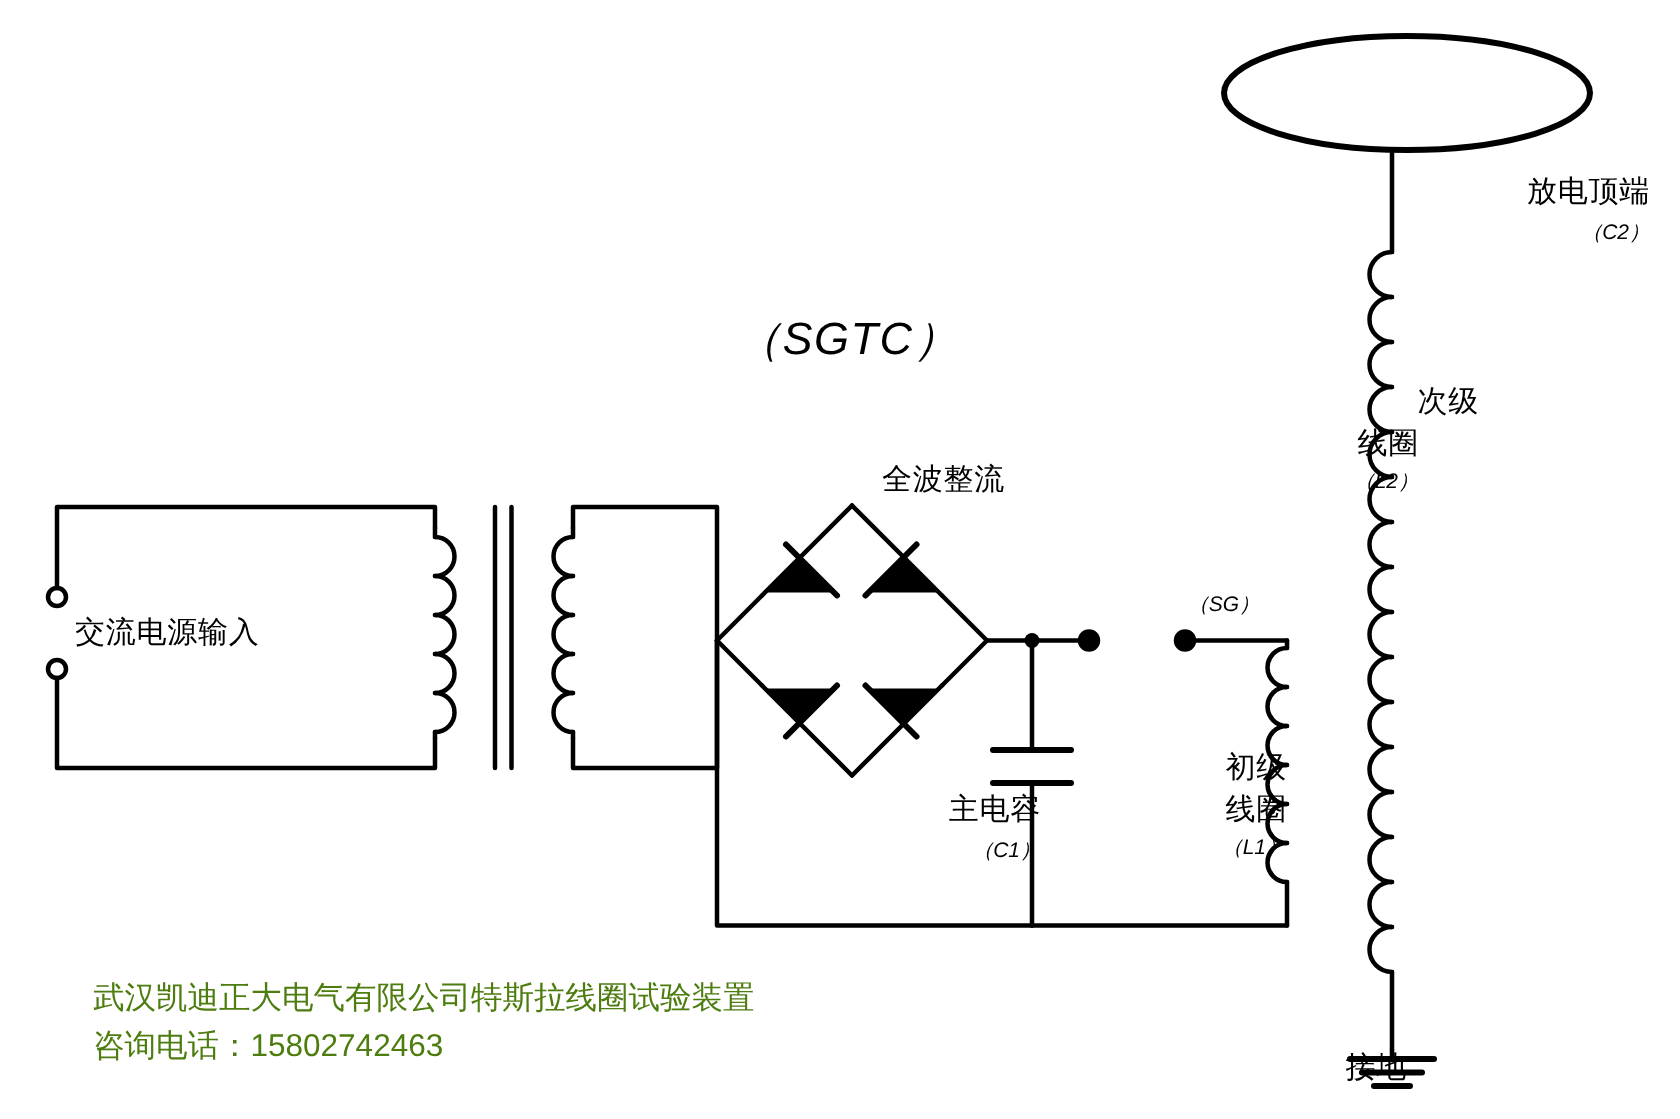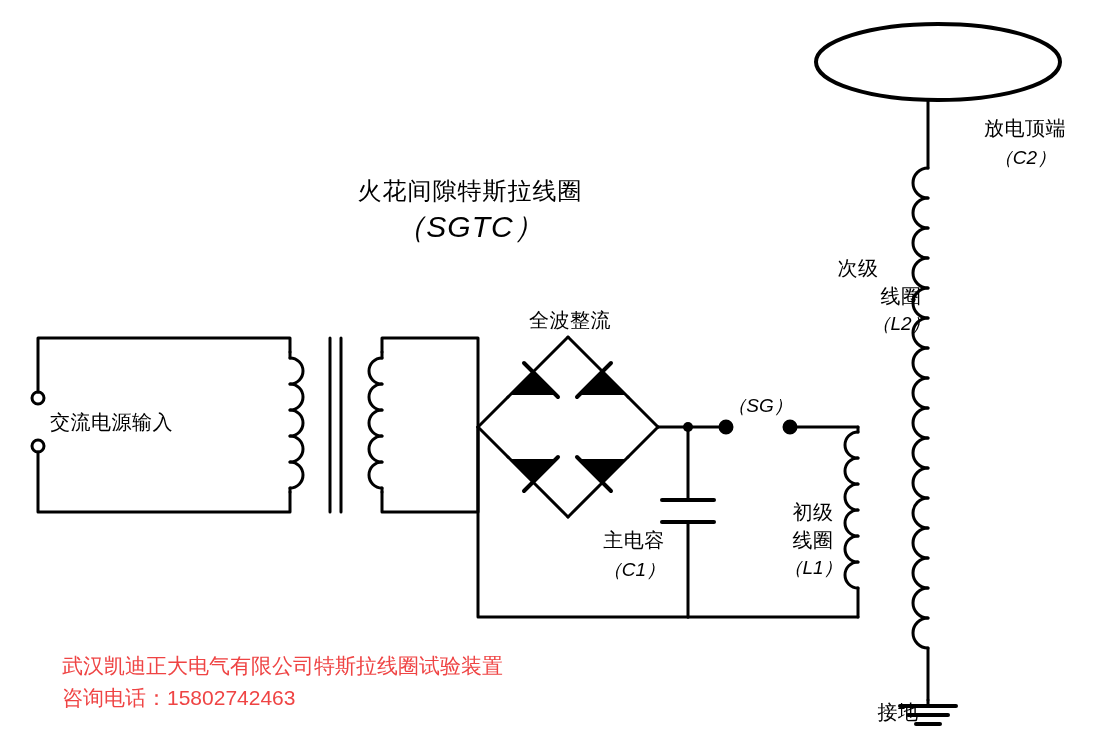--- a/index.html
+++ b/index.html
@@ -24,40 +24,40 @@
     width: 1120px;
     height: 746px;
   }
   .lbl {
     position: absolute;
     color: #000000;
     font-family: "Liberation Sans", sans-serif;
     white-space: pre;
     line-height: 1.25;
   }
-  .lbl.center { text-align: center; }
+  .lbl.center { text-align: right; }
   .title-main {
     font-size: 24px;
     letter-spacing: 1px;
   }
   .title-sub {
     font-size: 30px;
     font-style: italic;
     letter-spacing: 1px;
   }
   .comp {
     font-size: 20px;
     letter-spacing: 0.5px;
   }
   .comp-sub {
-    font-size: 19px;
+    font-size: 14px;
     font-style: italic;
   }
   .watermark {
-    color: #ef4444;
+    color: #4d7c0f;
     font-size: 21px;
     line-height: 1.5;
     font-family: "Liberation Sans", sans-serif;
   }
 </style>
 </head>
 <body>
 
 <div id="stage">
 
@@ -198,38 +198,37 @@
       <g>
         <path d="M928 700 L928 706"></path>
         <path d="M900 706 L956 706" stroke-width="4"></path>
         <path d="M908 715 L948 715" stroke-width="4"></path>
         <path d="M916 724 L940 724" stroke-width="4"></path>
       </g>
 
     </g>
   </svg>
 
-  <div class="lbl title-main center" style="left:300px; top:176px; width:340px;">火花间隙特斯拉线圈</div>
   <div class="lbl title-sub center" style="left:300px; top:208px; width:340px;">（SGTC）</div>
 
   <div class="lbl comp" style="left:50px; top:410px;">交流电源输入</div>
 
 
   <div class="lbl comp center" style="left:470px; top:308px; width:200px;">全波整流</div>
 
   <div class="lbl comp-sub center" style="left:680px; top:394px; width:160px;">（SG）</div>
 
   <div class="lbl comp center" style="left:574px; top:528px; width:120px;">主电容</div>
   <div class="lbl comp-sub center" style="left:574px; top:558px; width:120px;">（C1）</div>
 
   <div class="lbl comp center" style="left:768px; top:500px; width:90px;">初级</div>
   <div class="lbl comp center" style="left:768px; top:528px; width:90px;">线圈</div>
   <div class="lbl comp-sub center" style="left:768px; top:556px; width:90px;">（L1）</div>
 
-  <div class="lbl comp center" style="left:813px; top:256px; width:90px;">次级</div>
+  <div class="lbl comp center" style="left:896px; top:256px; width:90px;">次级</div>
   <div class="lbl comp center" style="left:856px; top:284px; width:90px;">线圈</div>
   <div class="lbl comp-sub center" style="left:856px; top:312px; width:90px;">（L2）</div>
 
   <div class="lbl comp center" style="left:950px; top:116px; width:150px;">放电顶端</div>
   <div class="lbl comp-sub center" style="left:950px; top:146px; width:150px;">（C2）</div>
 
   <div class="lbl comp center" style="left:858px; top:700px; width:80px;">接地</div>
 
   <div class="lbl watermark" style="left:62px; top:650px;">武汉凯迪正大电气有限公司特斯拉线圈试验装置</div>
   <div class="lbl watermark" style="left:62px; top:682px;">咨询电话：15802742463</div>

